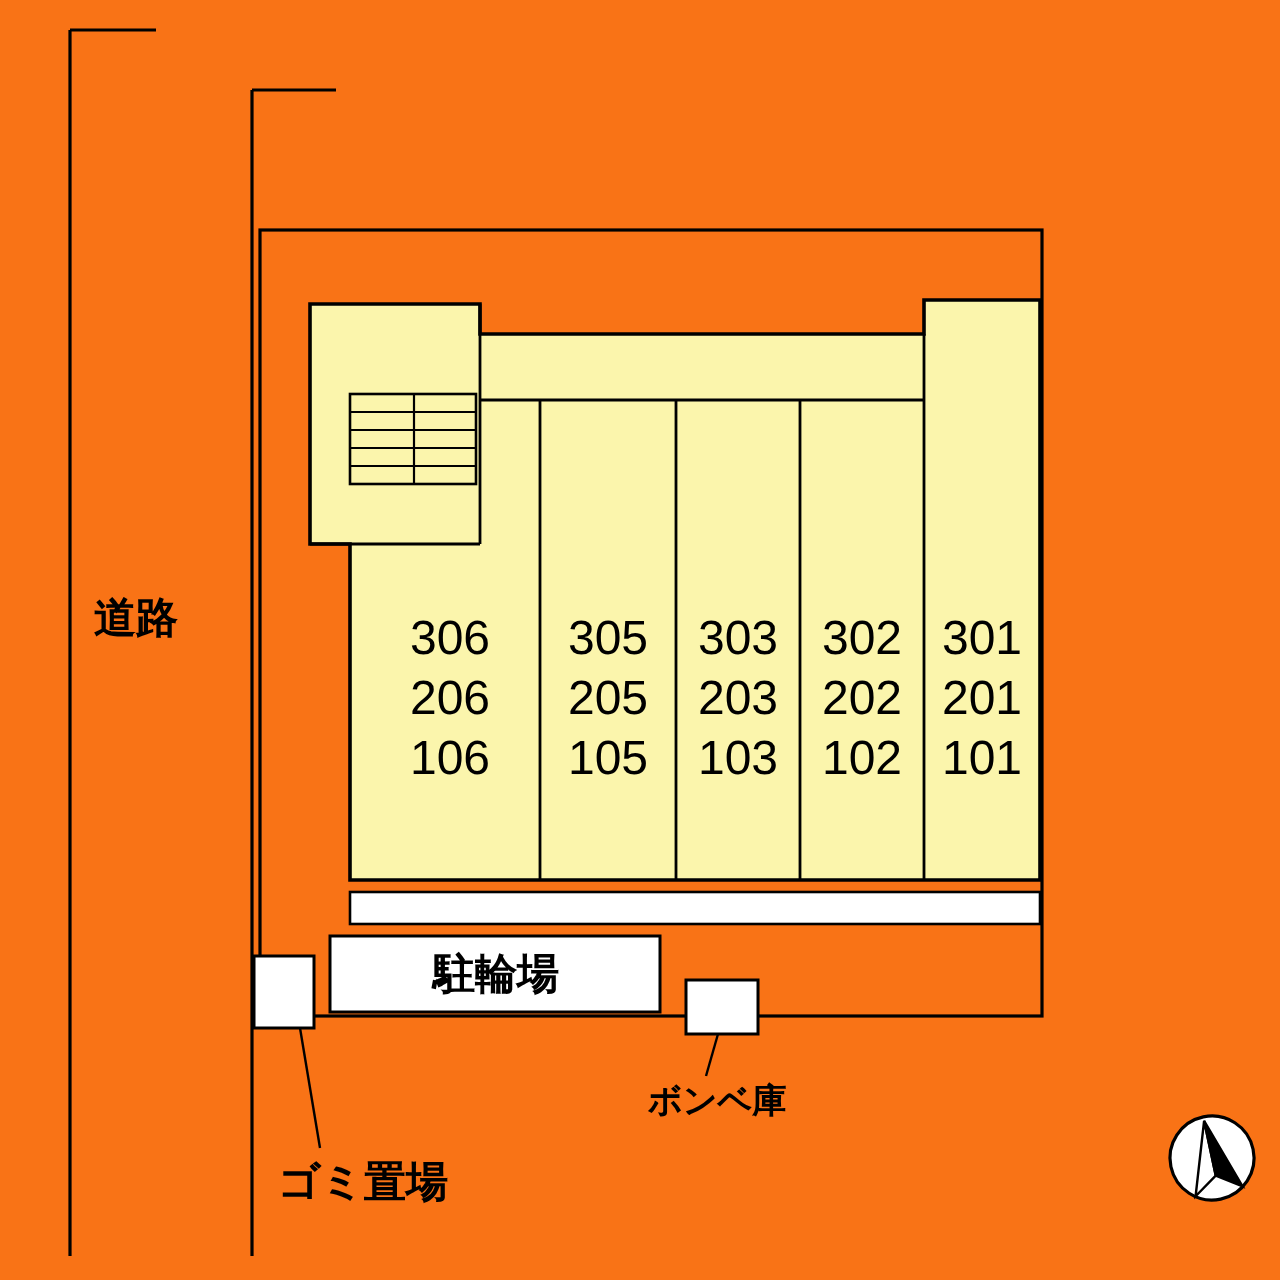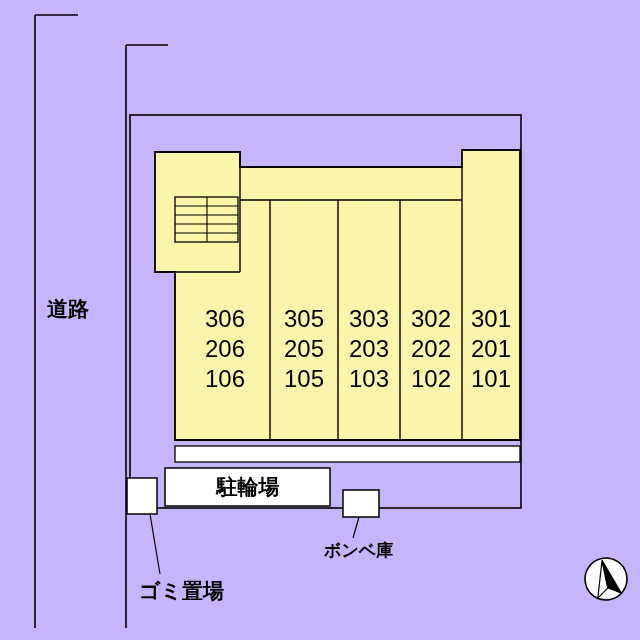--- a/index.html
+++ b/index.html
@@ -1,19 +1,19 @@
 <!DOCTYPE html>
 <html><head>
 <meta charset="utf-8">
 <style>
   html,body{margin:0;padding:0;background:#fff;}
   .canvas{
     position:relative;
     width:640px;height:640px;
-    background:#c4b5fd;
+    background:#f97316;
     font-family:"Liberation Sans","DejaVu Sans",sans-serif;
     overflow:hidden;
   }
   svg{display:block;}
   text{
     font-family:"Liberation Sans","DejaVu Sans",sans-serif;
     fill:#000;
   }
   .room-num{font-size:24px;}
   .big-label{font-size:21px;font-weight:bold;}

